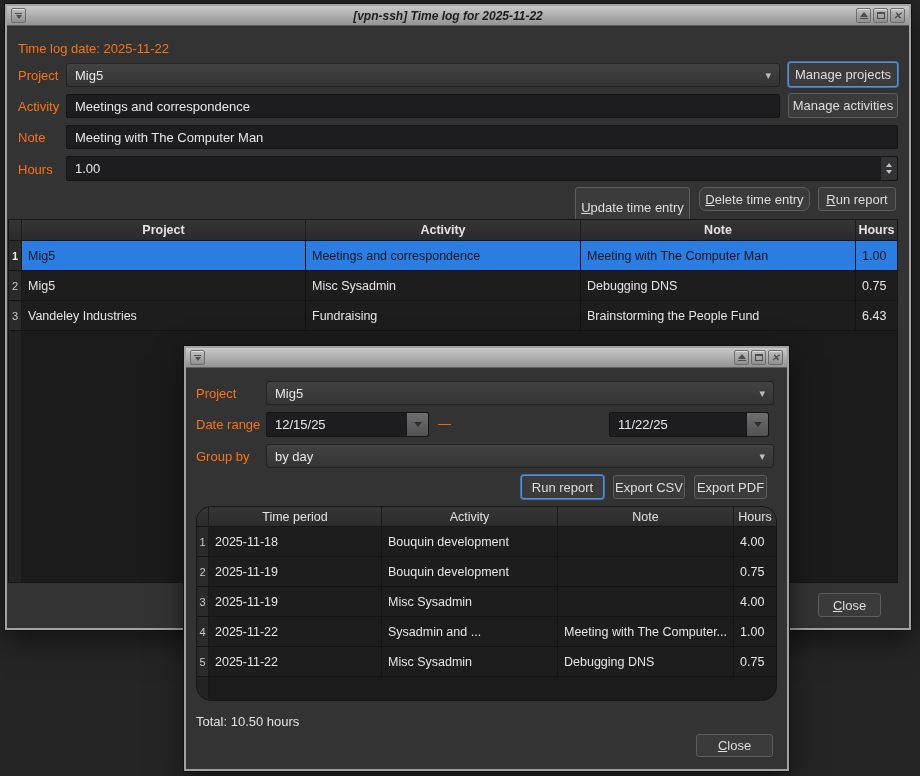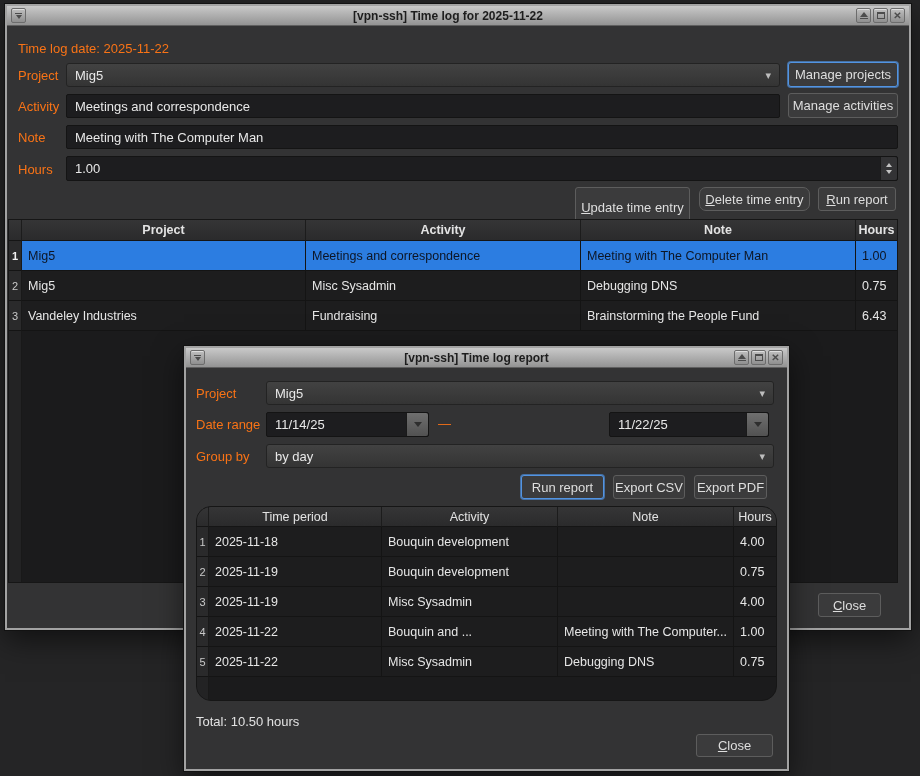--- a/index.html
+++ b/index.html
@@ -14,21 +14,21 @@
     position:absolute;
     border:2px solid #a2a2a2;
     outline:1px solid #121212;
     box-shadow:0 10px 28px rgba(0,0,0,.55);
     background:#333334;
   }
   .titlebar {
     position:absolute; left:0; top:0; right:0; height:20px;
     background:linear-gradient(#c9c9c9,#939393);
     border-bottom:1px solid #5f5f5f;
-    display:flex; align-items:center; padding:4px 4px;
+    display:flex; align-items:center; padding:4px 4px;font-style:italic;
   }
   .titlebar .title {
     position:absolute; left:40px; right:60px; text-align:center;
     font-size:12px; font-weight:bold; color:#1d1d1d;
     line-height:20px; white-space:nowrap; overflow:hidden;
   }
   .wbtn {
     width:15px; height:15px; border-radius:2px;
     background:linear-gradient(#bfbfbf,#8f8f8f);
     border:1px solid #6c6c6c;
@@ -244,21 +244,20 @@
 </section>
 
 <section class="window" style="left:184px; top:346px; width:605px; height:425px; z-index:2;">
   <div class="titlebar">
     <span class="wbtn">
       <span class="menu-glyph">
           <span class="bar"></span>
           <span class="tri-down"></span>
         </span>
     </span>
-    <span class="title">[vpn-ssh] Time log report</span>
     <span class="wbtns">
       <span class="wbtn">
           <span class="shade-glyph">
             <span class="tri-up"></span>
             <span class="bar"></span>
           </span>
         </span>
       <span class="wbtn">
           <span class="max-glyph"></span>
         </span>
@@ -270,21 +269,21 @@
   <div class="client">
 
     <div class="lbl" style="left:10px; top:18px;">Project</div>
     <div class="combo" style="left:80px; top:13px; width:508px; height:24px;">
       <span>Mig5</span>
       <span class="arrow">▾</span>
     </div>
 
     <div class="lbl" style="left:10px; top:49px;">Date range</div>
     <div class="datefield" style="left:80px; top:44px; width:163px; height:25px;">
-      <span class="dval">11/14/25</span>
+      <span class="dval">12/15/25</span>
       <span class="dbtn">
           <span class="tri"></span>
         </span>
     </div>
     <div class="lbl" style="left:252px; top:48px;">—</div>
     <div class="datefield" style="left:423px; top:44px; width:160px; height:25px;">
       <span class="dval">11/22/25</span>
       <span class="dbtn">
           <span class="tri"></span>
         </span>
@@ -331,21 +330,21 @@
       <div class="trow">
         <div class="num">3</div>
         <div class="cell">2025-11-19</div>
         <div class="cell">Misc Sysadmin</div>
         <div class="cell"></div>
         <div class="cell">4.00</div>
       </div>
       <div class="trow">
         <div class="num">4</div>
         <div class="cell">2025-11-22</div>
-        <div class="cell">Bouquin and ...</div>
+        <div class="cell">Sysadmin and ...</div>
         <div class="cell">Meeting with The Computer...</div>
         <div class="cell">1.00</div>
       </div>
       <div class="trow">
         <div class="num">5</div>
         <div class="cell">2025-11-22</div>
         <div class="cell">Misc Sysadmin</div>
         <div class="cell">Debugging DNS</div>
         <div class="cell">0.75</div>
       </div>

